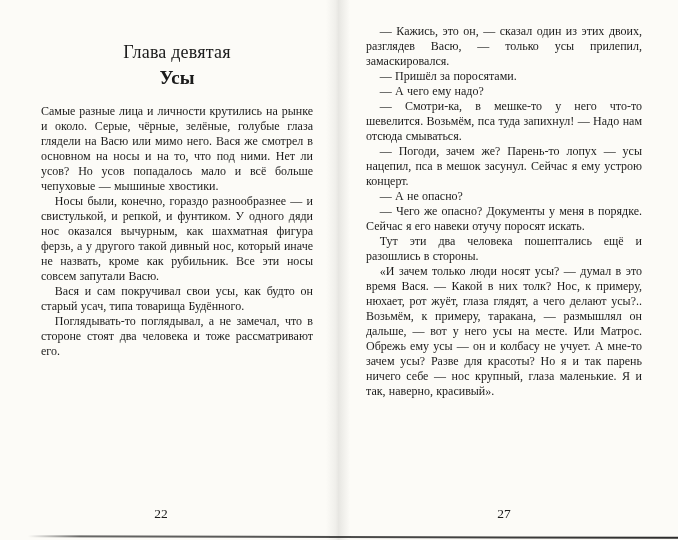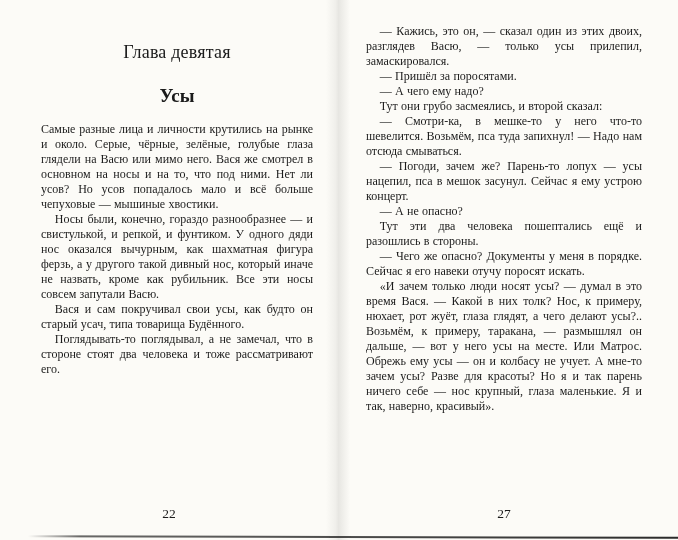--- a/index.html
+++ b/index.html
@@ -20,21 +20,21 @@
 
   .chapter-heading {
     text-align: center;
     font-size: 18px;
     letter-spacing: 0.2px;
   }
   .chapter-title {
     text-align: center;
     font-size: 19px;
     font-weight: bold;
-    margin-top: 22px;
+    margin-top: 4px;
   }
 
   .body-text {
     margin-top: 15px;
     font-size: 12px;
     line-height: 15px;
     text-align: justify;
     word-spacing: 0.3px;
   }
   .page.right .body-text { margin-top: 0; }
@@ -42,21 +42,21 @@
   p.para { text-indent: 1.15em; }
   p.para.no-indent { text-indent: 0; }
 
   .page-number {
     position: absolute;
     top: 506px;
     text-align: center;
     font-size: 13.5px;
     color: #1b1b1b;
   }
-  .page-number.left-num  { left: 33px;  width: 272px; }
+  .page-number.left-num  { left: 25px;  width: 272px; }
   .page-number.right-num { left: 366px; width: 276px; }
 
   .gutter-shadow {
     position: absolute;
     left: 326px;
     top: 0;
     width: 24px;
     height: 100%;
     background: linear-gradient(to right,
       rgba(0,0,0,0) 0%,
@@ -93,26 +93,25 @@
       <p class="para">Вася и сам покручивал свои усы, как будто он старый усач, типа товарища Будённого.</p>
       <p class="para">Поглядывать-то поглядывал, а не замечал, что в стороне стоят два человека и тоже рассматривают его.</p>
     </div>
   </div>
 
   <div class="page right">
     <div class="body-text">
       <p class="para">— Кажись, это он, — сказал один из этих двоих, разглядев Васю, — только усы прилепил, замаскировался.</p>
       <p class="para">— Пришёл за поросятами.</p>
       <p class="para">— А чего ему надо?</p>
-      <p class="para">Тут они грубо засмеялись, и второй сказал:</p>
       <p class="para">— Смотри-ка, в мешке-то у него что-то шевелится. Возьмём, пса туда запихнул! — Надо нам отсюда смываться.</p>
       <p class="para">— Погоди, зачем же? Парень-то лопух — усы нацепил, пса в мешок засунул. Сейчас я ему устрою концерт.</p>
       <p class="para">— А не опасно?</p>
+      <p class="para">— Чего же опасно? Документы у меня в порядке. Сейчас я его навеки отучу поросят искать.</p>
       <p class="para">Тут эти два человека пошептались ещё и разошлись в стороны.</p>
-      <p class="para">— Чего же опасно? Документы у меня в порядке. Сейчас я его навеки отучу поросят искать.</p>
       <p class="para">«И зачем только люди носят усы? — думал в это время Вася. — Какой в них толк? Нос, к примеру, нюхает, рот жуёт, глаза глядят, а чего делают усы?.. Возьмём, к примеру, таракана, — размышлял он дальше, — вот у него усы на месте. Или Матрос. Обрежь ему усы — он и колбасу не учует. А мне-то зачем усы? Разве для красоты? Но я и так парень ничего себе — нос крупный, глаза маленькие. Я и так, наверно, красивый».</p>
     </div>
   </div>
 
   <div class="page-number left-num">22</div>
   <div class="page-number right-num">27</div>
 
   <div class="gutter-shadow"></div>
   <div class="bottom-edge"></div>
 

